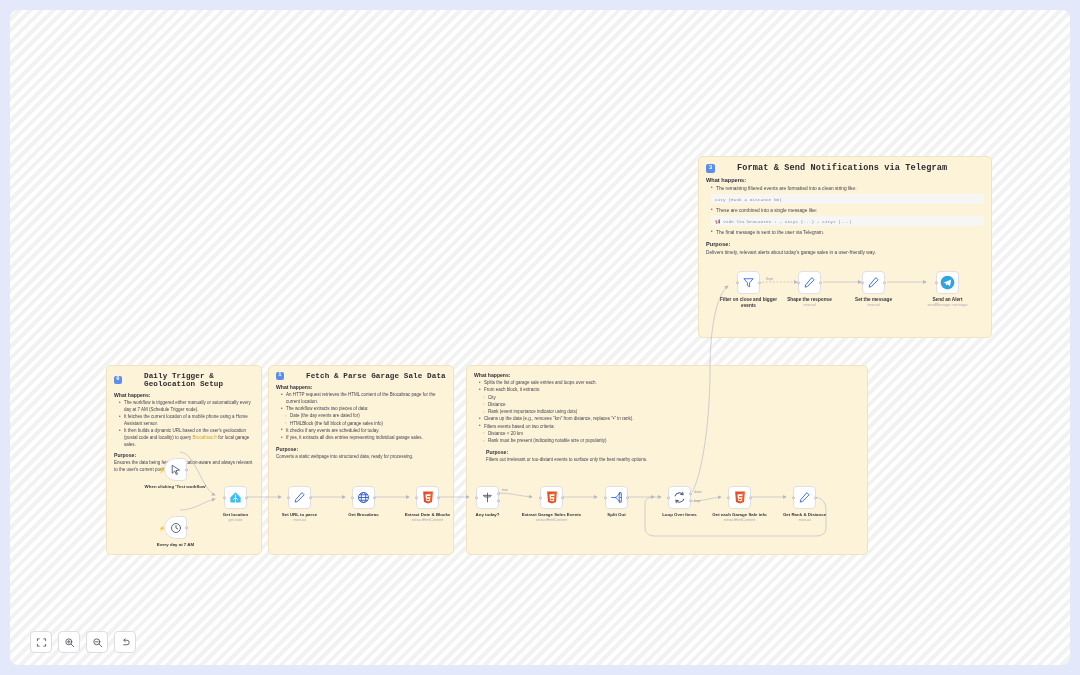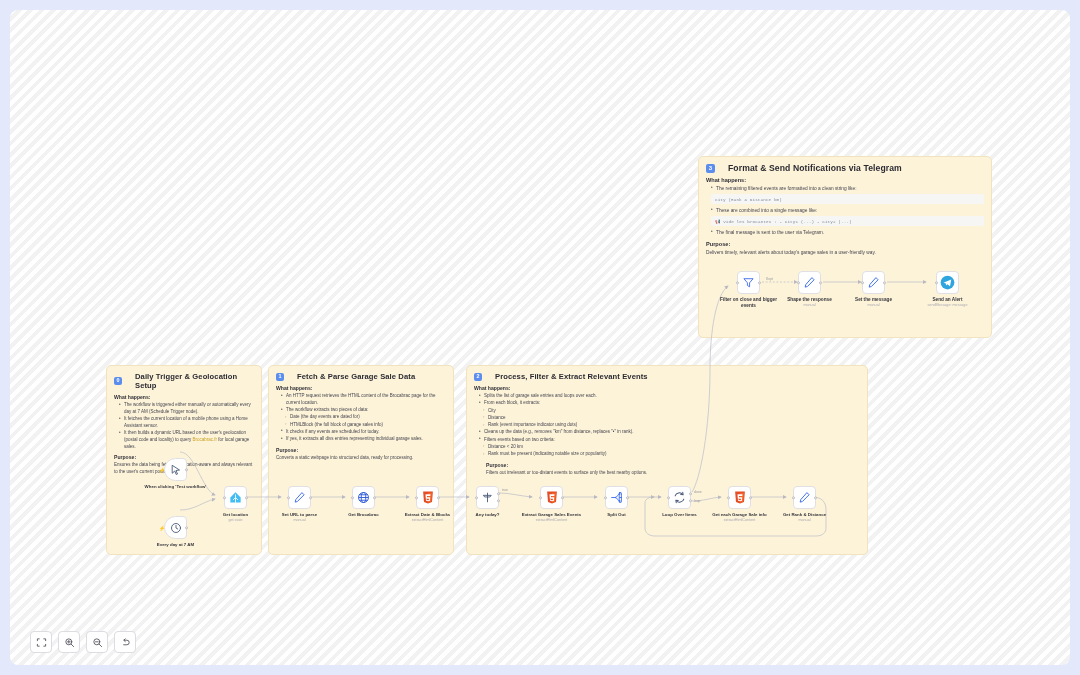--- a/index.html
+++ b/index.html
@@ -30,25 +30,26 @@
   
   .panel {
     position: absolute;
     background: #fdf3d8;
     border: 1px solid #f0e3bd;
     border-radius: 5px;
     padding: 6px 7px 5px 7px;
     color: #3b3b42;
   }
   .panel-title {
-    display: flex; align-items: center; gap: 13px;
+    display: flex; align-items: center; gap: 22px;
     font-size: 7.6px; font-weight: bold;
     color: #2b2b33;
     letter-spacing: .1px;
     margin-bottom: 4px;
+    font-family: Liberation Mono, monospace;
   }
   .badge {
     display: inline-flex; align-items: center; justify-content: center;
     width: 8px; height: 8px;
     background: #5b8def;
     color: #fff;
     border-radius: 2px;
     font-size: 5.4px; font-weight: bold;
     flex: 0 0 auto;
     line-height: 1;
@@ -265,24 +266,20 @@
         <li>The workflow is triggered either manually or automatically every day at 7 AM (Schedule Trigger node).</li>
         <li>It fetches the current location of a mobile phone using a Home Assistant sensor.</li>
         <li>It then builds a dynamic URL based on the user's geolocation (postal
           code and locality) to query <span class="lnk">Brocabrac.fr</span> for local garage sales.</li>
       </ul>
       <div class="purpose-head">Purpose:</div>
       <div class="purpose-text">Ensures the data being fetched is location-aware and always relevant to the user's current position.</div>
     </div>
 
     <div class="panel" style="left:456px; top:355px; width:402px; height:190px;">
-      <div class="panel-title">
-        <span class="badge">2</span>
-        <span>Process, Filter &amp; Extract Relevant Events</span>
-      </div>
       <div class="sub-head">What happens:</div>
       <ul>
         <li>Splits the list of garage sale entries and loops over each.</li>
         <li>From each block, it extracts:</li>
         <li class="sub">City</li>
         <li class="sub">Distance</li>
         <li class="sub">Rank (event importance indicator using dots)</li>
         <li>Cleans up the data (e.g., removes "km" from distance, replaces "•" in rank).</li>
         <li>Filters events based on two criteria:</li>
         <li class="sub">Distance &lt; 20 km</li>

